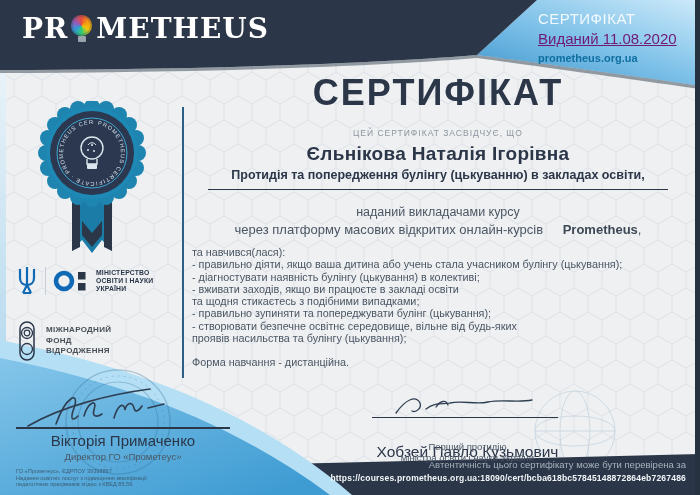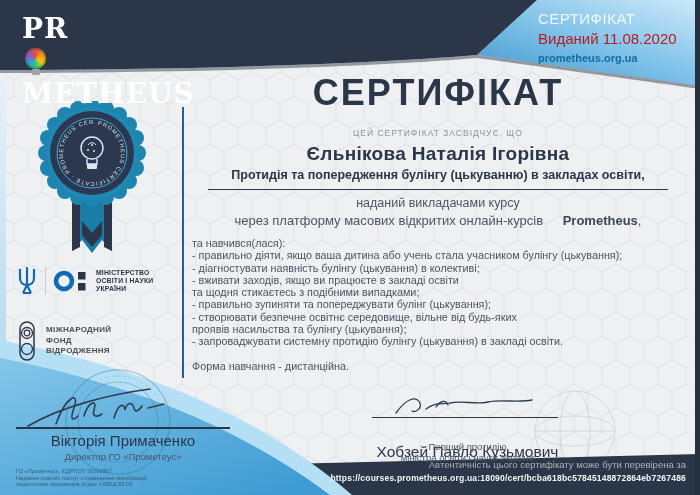--- a/index.html
+++ b/index.html
@@ -6,48 +6,48 @@
   .page{position:relative;width:700px;height:495px;overflow:hidden;background:#eef0f2;
         font-family:"Liberation Sans",sans-serif;}
   
   .hexbg{position:absolute;left:0;top:0;z-index:0;}
   .left-strip{position:absolute;left:0;top:72px;width:6px;height:284px;z-index:1;
         background:linear-gradient(to bottom,#e7f3fa,#a6d4ee);opacity:.75;}
   
   .hdr-svg{position:absolute;left:0;top:0;z-index:6;}
   .logo{position:absolute;left:22px;top:12px;z-index:7;color:#fff;
         font-family:"DejaVu Serif","Liberation Serif",serif;font-weight:bold;
-        font-size:28px;letter-spacing:1px;display:flex;align-items:flex-start;flex-direction:column;}
+        font-size:28px;letter-spacing:1px;display:flex;align-items:flex-start;}
   .bulb-wrap{display:inline-block;width:26px;height:32px;position:relative;top:2px;margin:0 1px;}
   .bulb-globe{position:absolute;left:2px;top:1px;width:21px;height:21px;border-radius:50%;
         background:conic-gradient(#e74c3c,#f39c12,#f1c40f,#2ecc71,#3498db,#9b59b6,#e74c3c);
         box-shadow:inset 0 0 0 2px rgba(43,54,72,.25);}
   .bulb-base{position:absolute;left:9px;top:22px;width:8px;height:6px;background:#9aa4ad;border-radius:1px;}
   .hdr-right{position:absolute;left:538px;top:9px;z-index:7;color:#fff;}
   .hdr-cert{font-size:15px;letter-spacing:.5px;color:rgba(255,255,255,.88);line-height:20px;}
-  .hdr-issued{font-size:15px;line-height:20px;color:#b91c1c;}
+  .hdr-issued{font-size:15px;line-height:20px;color:#701a75;text-decoration:underline;}
   .hdr-site{font-size:11px;font-weight:bold;color:#0f6fa0;margin-top:3px;}
   .right-edge{position:absolute;right:0;top:0;width:5px;height:495px;background:#273240;z-index:8;}
   
   .vdivider{position:absolute;left:182px;top:107px;width:2px;height:271px;background:#2a5f88;z-index:5;}
   .badge{position:absolute;left:36px;top:101px;z-index:5;}
   .ministry{position:absolute;left:16px;top:266px;z-index:5;display:flex;align-items:center;gap:7px;}
   .ministry-text{font-size:6.8px;font-weight:bold;color:#2b3648;line-height:8.2px;letter-spacing:.2px;}
   .mlogo-div{width:1px;height:28px;background:#c8ced5;}
   .fund{position:absolute;left:16px;top:320px;z-index:5;display:flex;align-items:center;gap:8px;}
   .fund-text{font-size:8px;font-weight:600;color:#494f56;line-height:10.5px;letter-spacing:.3px;}
   
   .main-col{position:absolute;left:192px;top:74px;width:492px;z-index:5;text-align:center;color:#2b3648;}
   .cert-title{font-size:36px;line-height:38px;font-weight:bold;letter-spacing:2px;}
   .statement{margin-top:16px;font-size:8.5px;letter-spacing:1px;color:#8d959e;line-height:11px;}
   .recipient{margin-top:4px;font-size:19px;font-weight:bold;line-height:22px;letter-spacing:.3px;}
   .completed{margin-top:4px;font-size:11px;color:#7a838c;line-height:13px;}
   .course{margin-top:3px;font-size:12.5px;font-weight:bold;line-height:15px;}
   .hline{margin:6px auto 0;width:460px;border-top:1.8px solid #2b3648;}
-  .provided{margin-top:6px;font-size:12.5px;color:#4b5663;line-height:15px;}
+  .provided{margin-top:15px;font-size:12.5px;color:#4b5663;line-height:15px;}
   .platform{margin-top:2px;font-size:13px;color:#4b5663;line-height:16px;}
   .platform b{color:#3d4855;padding-left:16px;}
   .outcomes{margin-top:8px;text-align:left;font-size:10.8px;color:#4b5663;line-height:12.3px;}
   .formblock{margin-top:12px;text-align:left;font-size:10.8px;color:#4b5663;line-height:13px;}
   
   .swoosh{position:absolute;left:0;top:338px;z-index:3;}
   .stamp{position:absolute;left:58px;top:362px;z-index:4;opacity:.3;}
   .globe-wm{position:absolute;left:530px;top:386px;z-index:1;opacity:.28;}
   
   .sig-left-squiggle{position:absolute;left:22px;top:386px;z-index:5;}
@@ -245,21 +245,20 @@
     <div class="platform"><span>через платформу масових відкритих онлайн-курсів </span><b>Prometheus</b><span>,</span></div>
     <div class="outcomes">
       <div>та навчився(лася):</div>
       <div>- правильно діяти, якщо ваша дитина або учень стала учасником булінгу (цькування);</div>
       <div>- діагностувати наявність булінгу (цькування) в колективі;</div>
       <div>- вживати заходів, якщо ви працюєте в закладі освіти</div>
       <div>та щодня стикаєтесь з подібними випадками;</div>
       <div>- правильно зупиняти та попереджувати булінг (цькування);</div>
       <div>- створювати безпечне освітнє середовище, вільне від будь-яких</div>
       <div>проявів насильства та булінгу (цькування);</div>
-      <div>- запроваджувати системну протидію булінгу (цькування) в закладі освіти.</div>
     </div>
     <div class="formblock">
       <div>Форма навчання - дистанційна.</div>
     </div>
   </div>
 
   <svg class="sig-left-squiggle" width="205" height="44" viewBox="0 0 205 44">
     <g stroke="#2f3f52" stroke-width="1.6" fill="none" stroke-linecap="round">
       <path d="M6,40 C40,20 90,8 128,3"></path>
       <path d="M34,38 C44,10 58,4 52,22 C48,33 50,36 56,30"></path>

